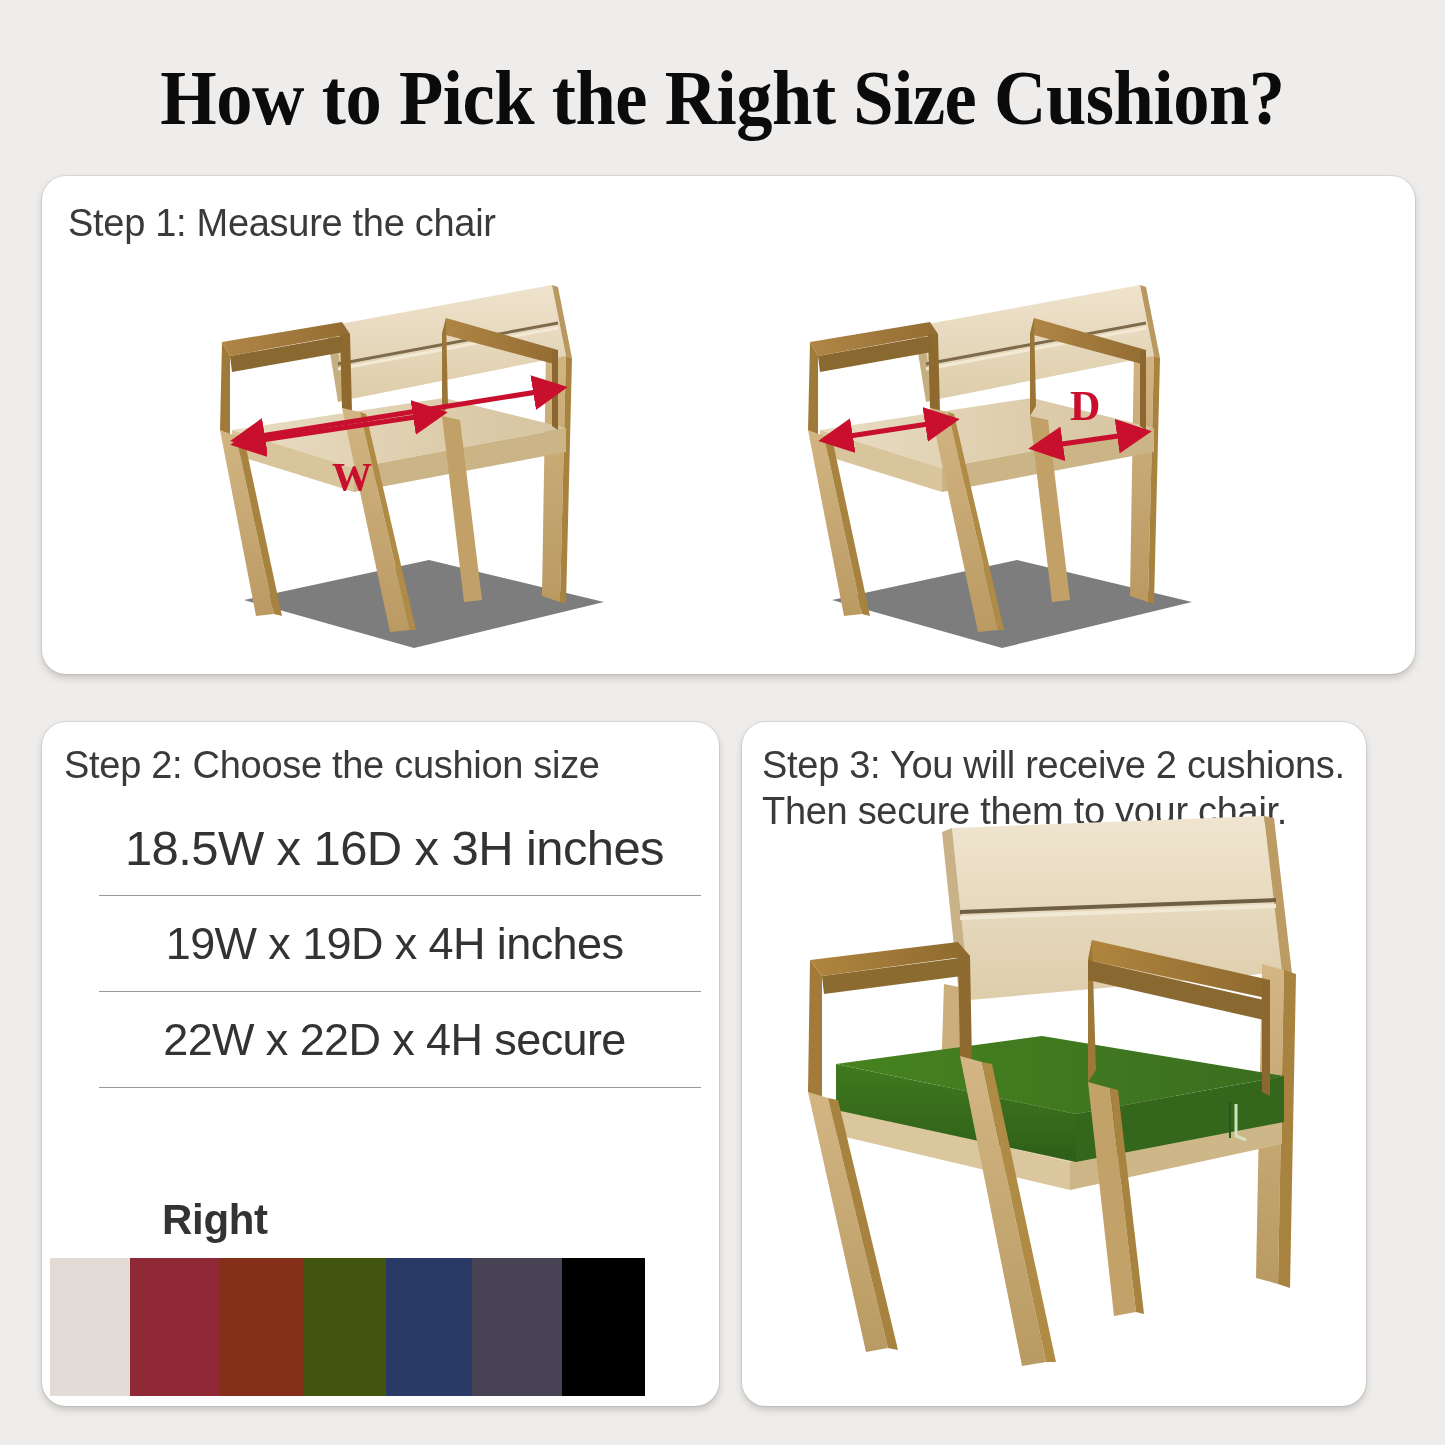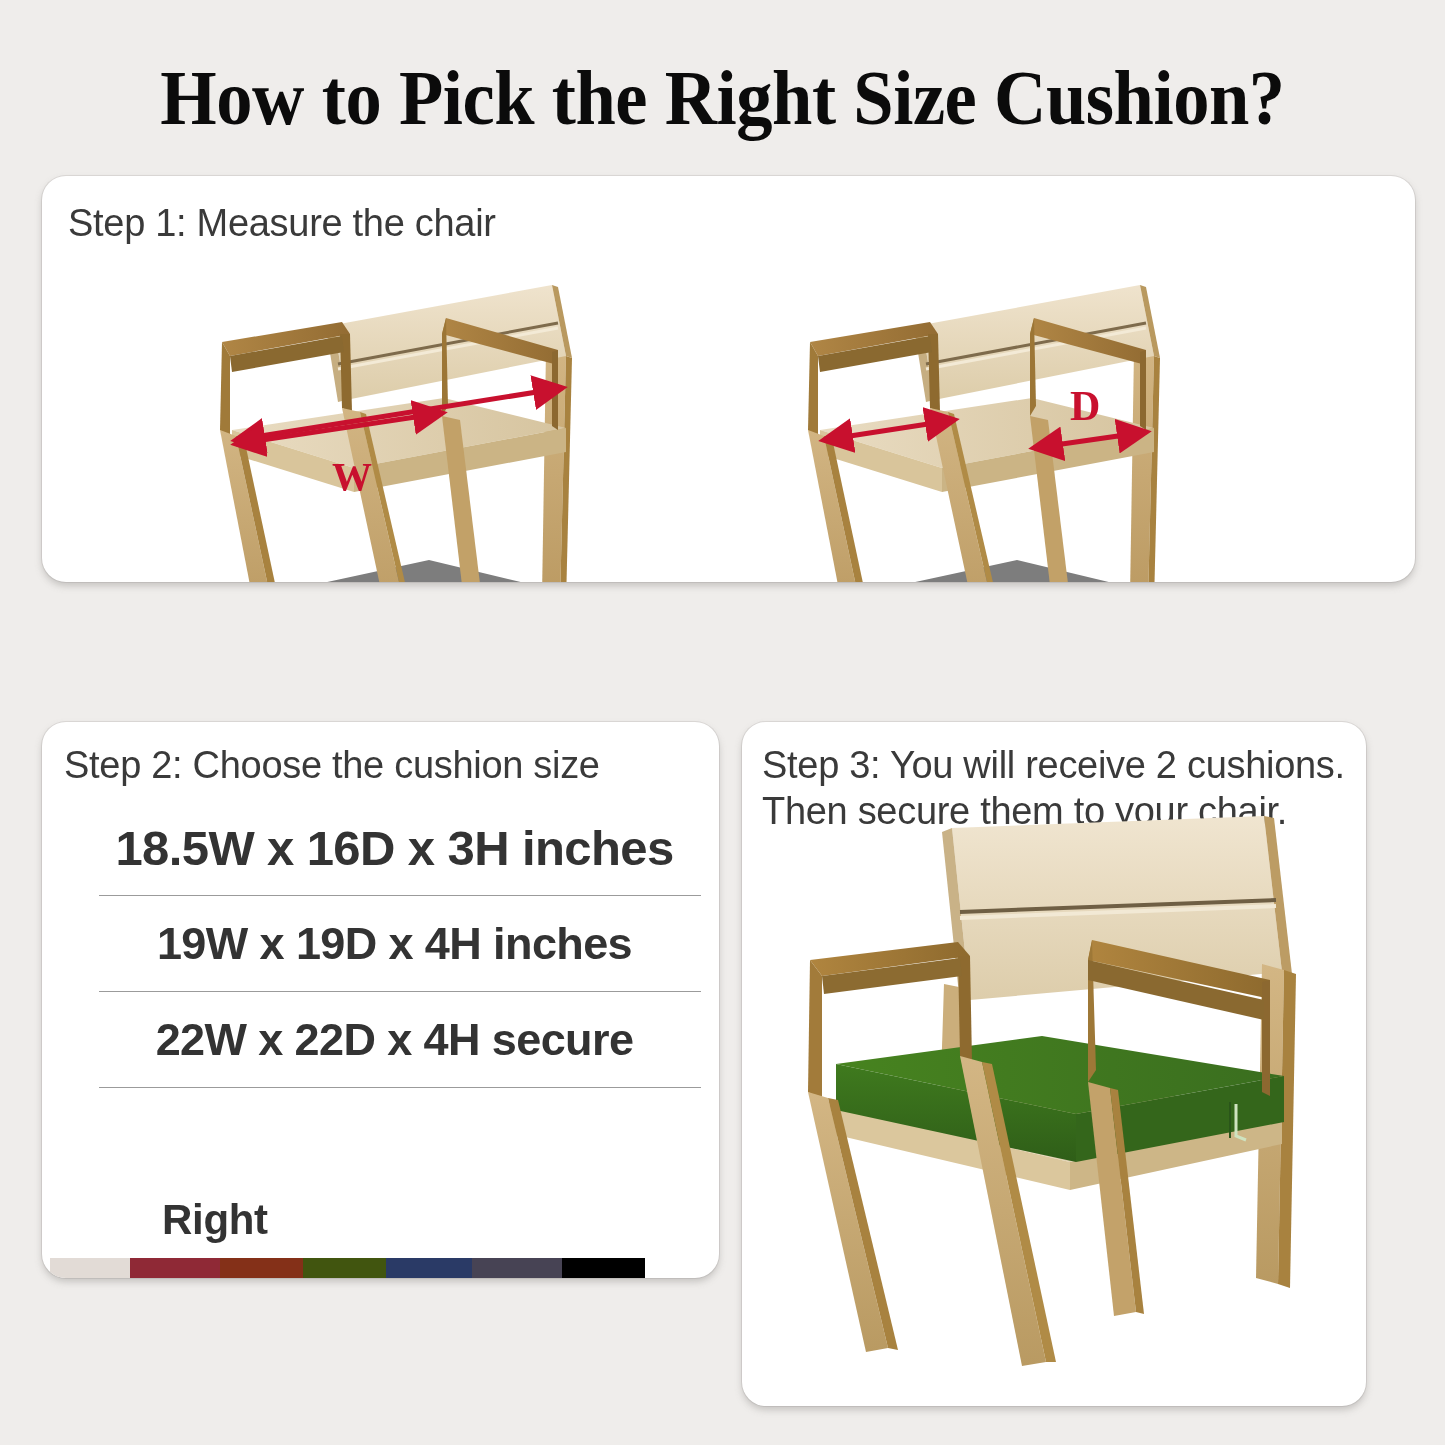--- a/index.html
+++ b/index.html
@@ -32,22 +32,22 @@
 
   
   .card {
     position: absolute;
     background: #ffffff;
     border-radius: 24px;
     box-shadow: 0 4px 7px rgba(120,118,115,0.34),
                 0 0 0 1px rgba(205,203,200,0.55);
     overflow: hidden;
   }
-  #card-step1 { left: 42px;  top: 176px;  width: 1373px; height: 406px; }
-  #card-step2 { left: 42px;  top: 722px;  width: 677px;  height: 556px; }
+  #card-step1 { left: 42px;  top: 176px;  width: 1373px; height: 498px; }
+  #card-step2 { left: 42px;  top: 722px;  width: 677px;  height: 684px; }
   #card-step3 { left: 742px; top: 722px;  width: 624px;  height: 684px; }
 
   .step-label {
     position: absolute;
     font-size: 38px;
     line-height: 46px;
     color: #3a3a3a;
     font-family: "Liberation Sans", sans-serif;
     letter-spacing: -0.3px;
     white-space: nowrap;
@@ -73,21 +73,21 @@
   }
   .size-row {
     height: 96px;
     display: flex;
     align-items: center;
     justify-content: center;
     position: relative;
   }
   .size-row .size-text {
     font-size: 45px;
-    font-weight: bold;
+    font-weight: normal;
     color: #333333;
     letter-spacing: -0.6px;
     white-space: nowrap;
     margin-left: 28px;
   }
   .size-row.first .size-text { font-size: 49px; }
   .size-divider {
     position: absolute;
     left: 57px; right: 18px; bottom: 0;
     height: 1px;

